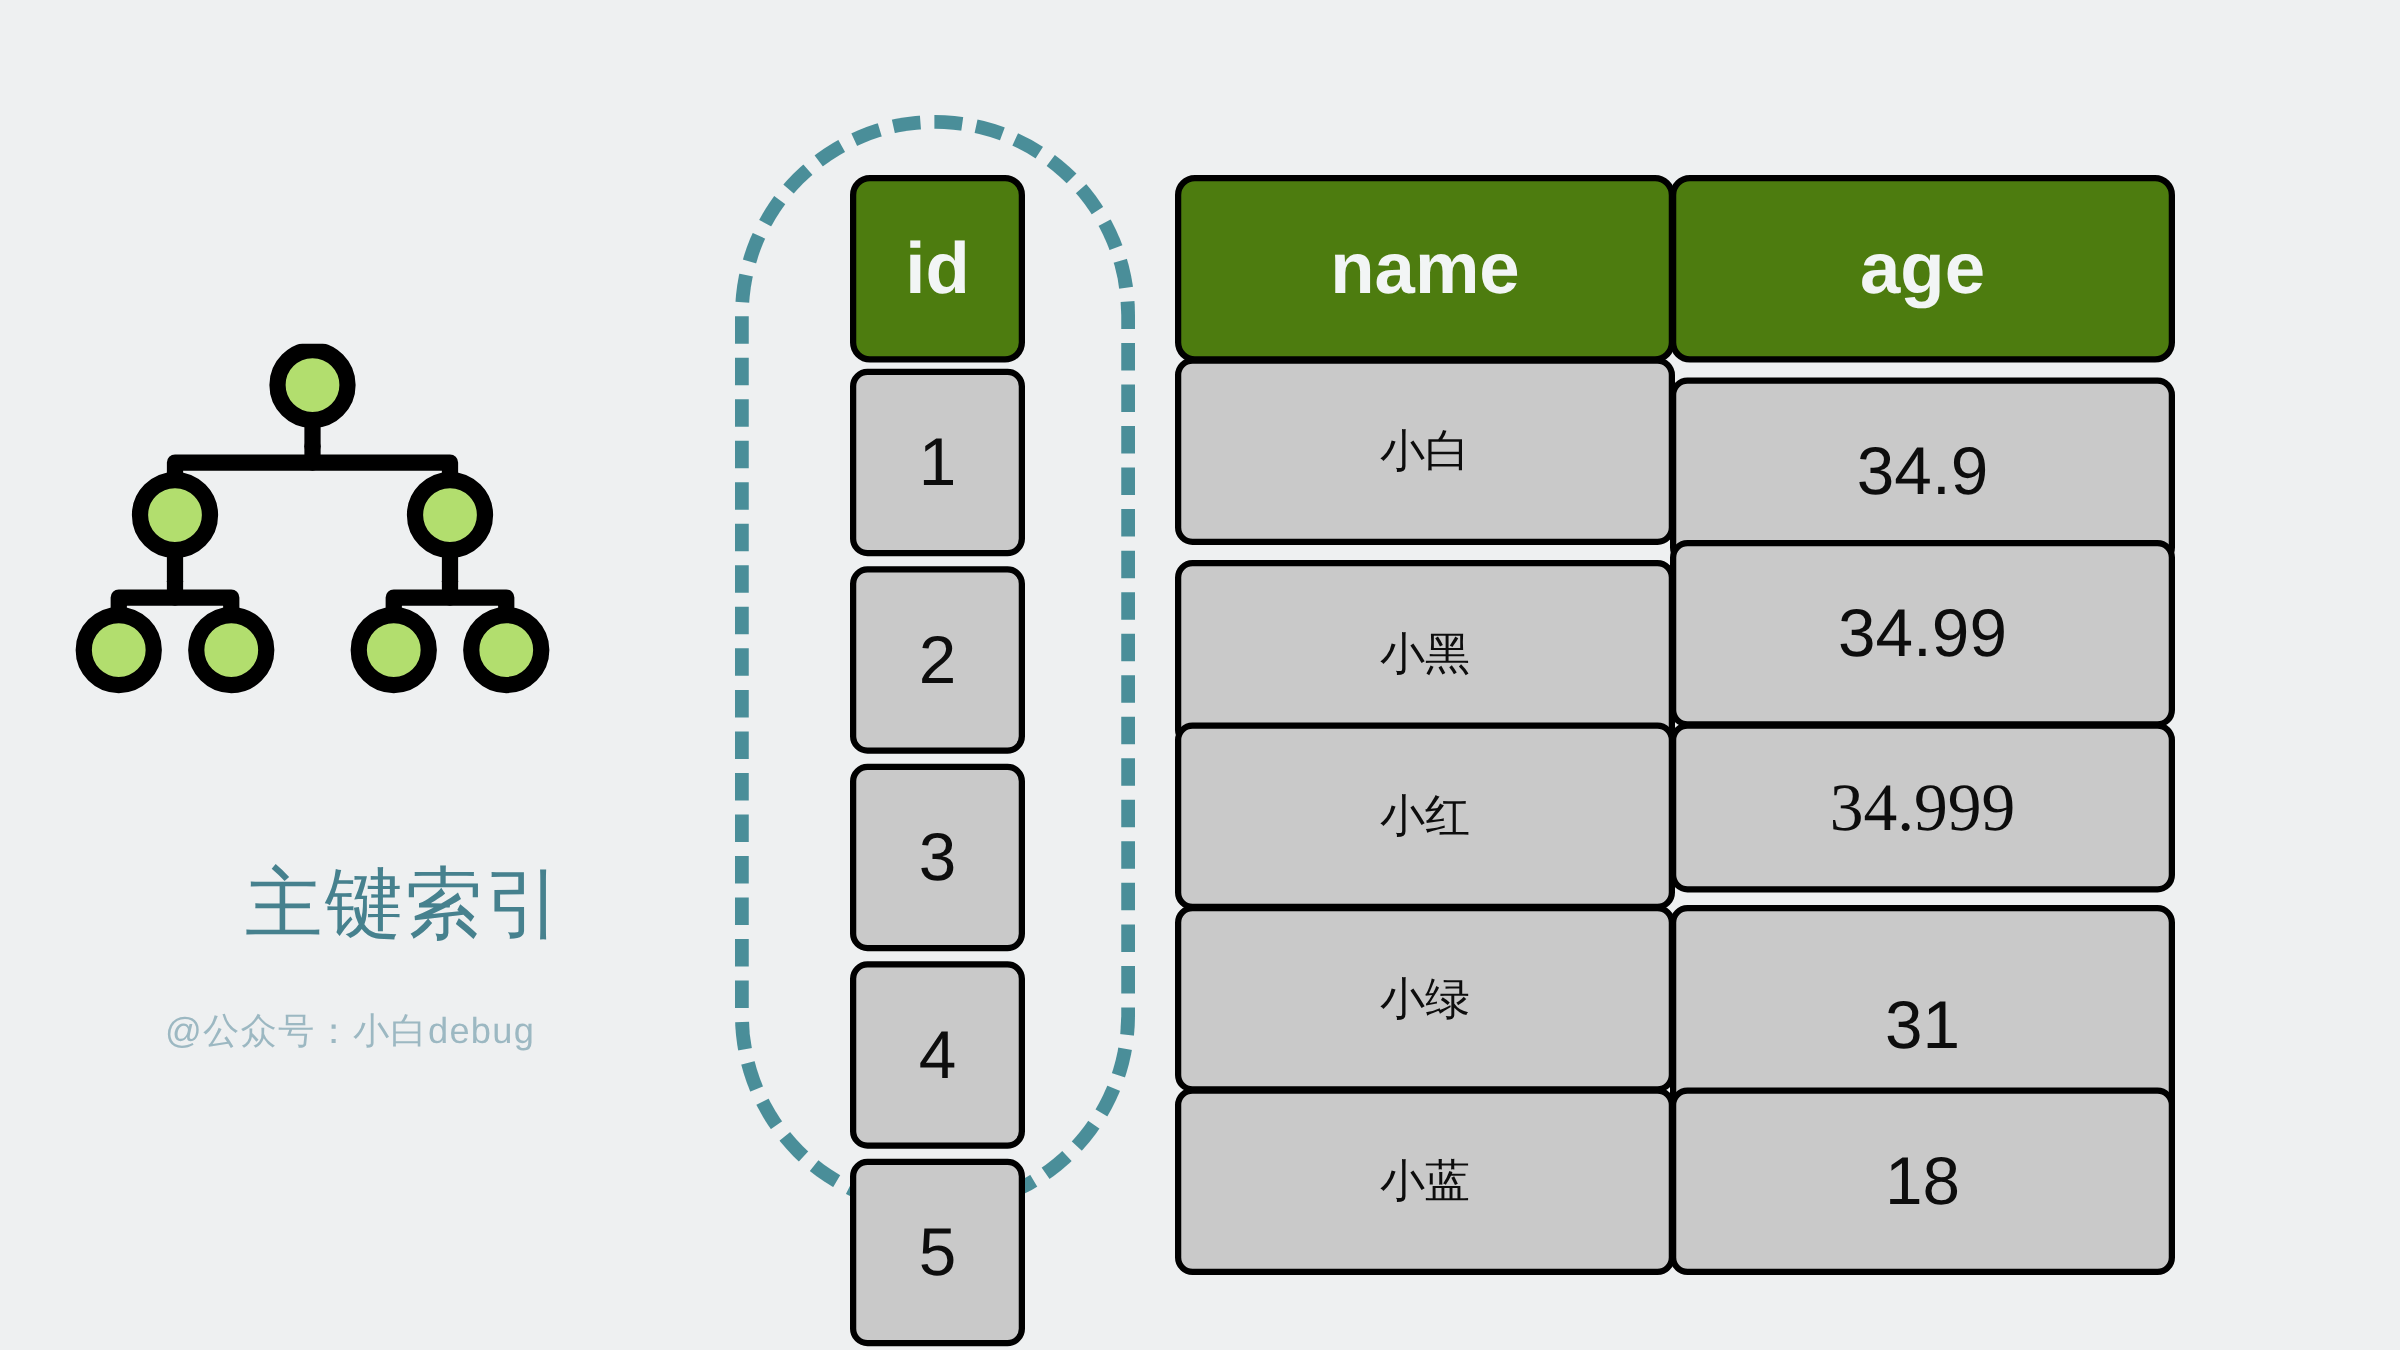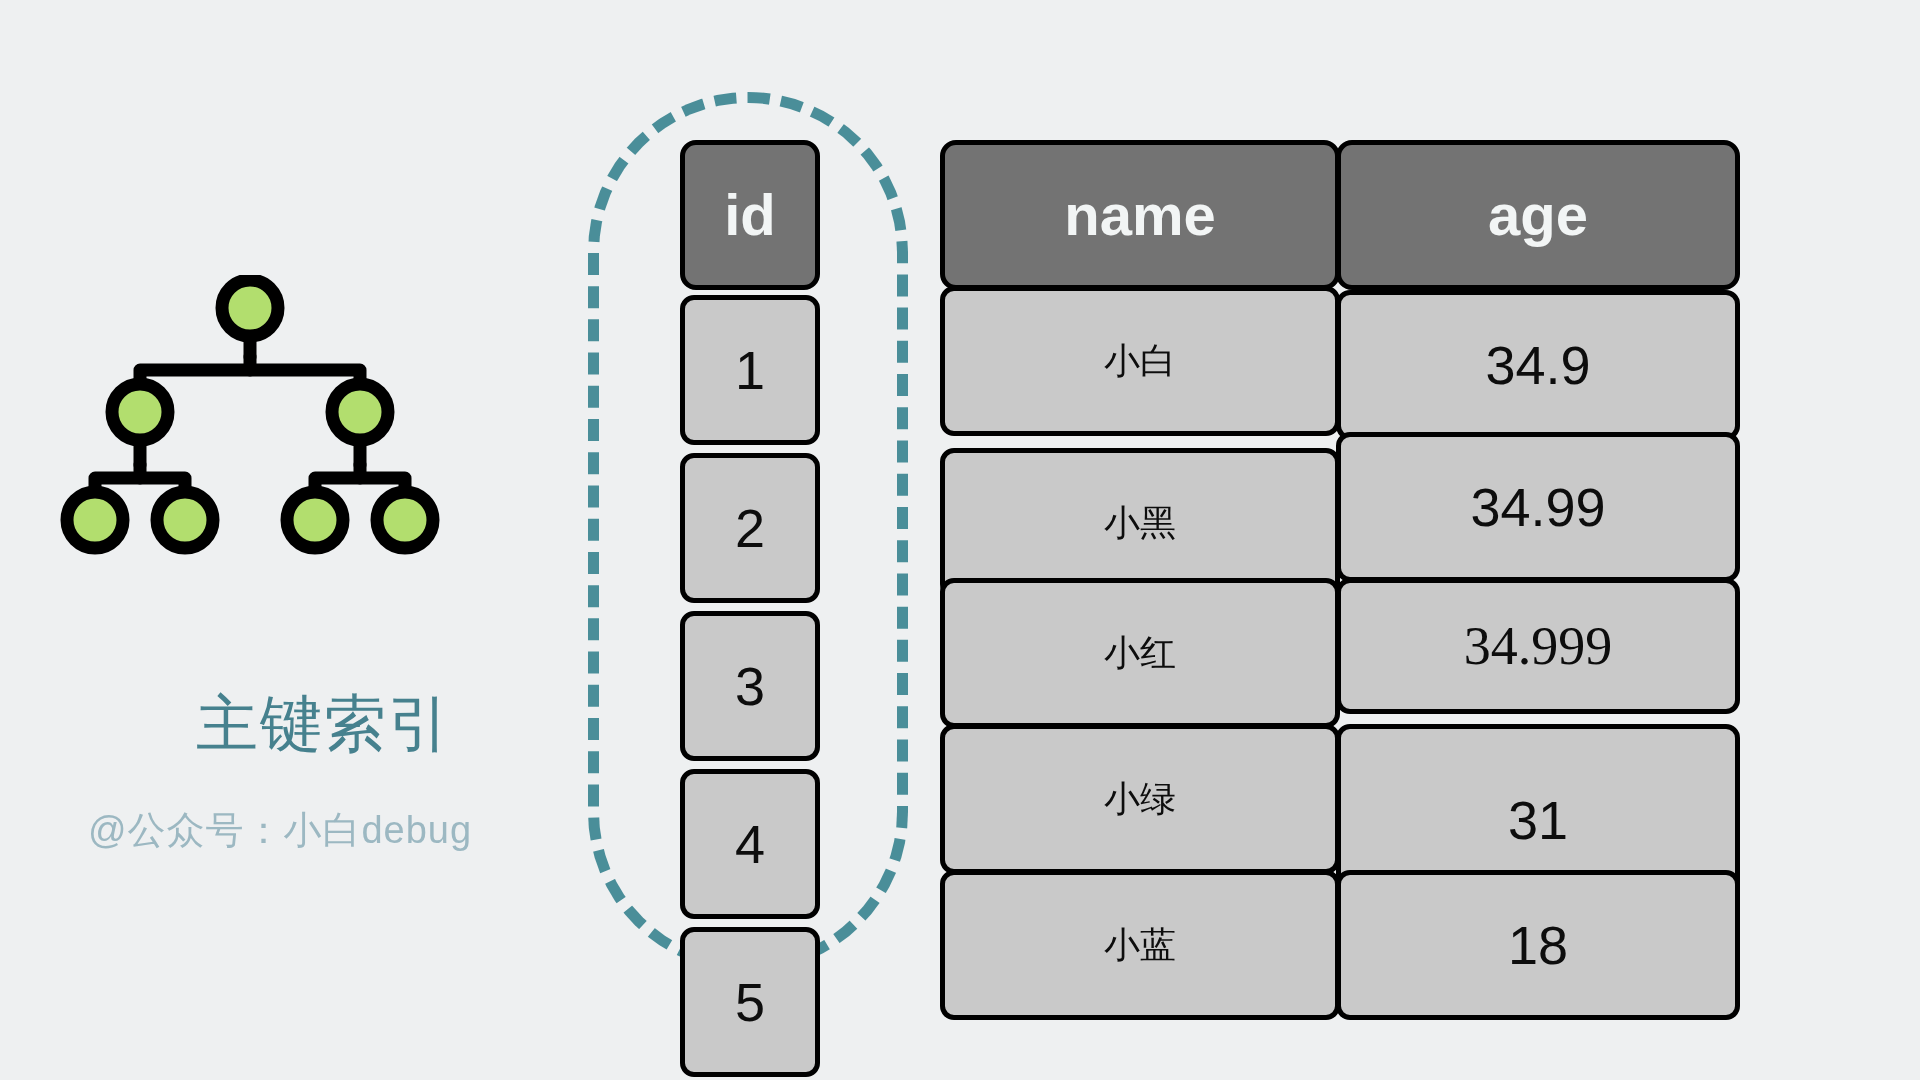--- a/index.html
+++ b/index.html
@@ -52,21 +52,21 @@
     white-space: nowrap;
     margin-left: 44px;
   }
 
   .watermark {
     position: absolute;
     left: 0;
     width: 560px;
     top: 805px;
     text-align: center;
-    font-size: 38px;
+    font-size: 29px;
     font-weight: 400;
     color: #9cb8c2;
     letter-spacing: 1px;
     white-space: nowrap;
   }
 
   
   .id-capsule {
     position: absolute;
     left: 588px;
@@ -87,21 +87,21 @@
     background: #c9c9c9;
     display: flex;
     align-items: center;
     justify-content: center;
     font-size: 54px;
     color: #0d0d0d;
     font-weight: 400;
     line-height: 1;
   }
   .cell.head {
-    background: #737373;
+    background: #4d7c0f;
     color: #f2f5f5;
     font-weight: bold;
     font-size: 58px;
     border-radius: 16px;
   }
   .cell.cjk {
     font-size: 36px;
   }
 
   
@@ -176,21 +176,21 @@
     <div class="cell" style="top:629px;height:150px;">4</div>
     <div class="cell" style="top:787px;height:150px;">5</div>
   </div>
 
   <div class="main-table">
 
     <div class="cell head age-cell" style="top:0px;height:150px;">age</div>
     <div class="cell head name-cell" style="top:0px;height:150px;">name</div>
 
     <div class="cell cjk name-cell" style="top:146px;height:150px;">小白</div>
-    <div class="cell age-cell" style="top:150px;height:150px;">34.9</div>
+    <div class="cell age-cell" style="top:162px;height:150px;">34.9</div>
 
     <div class="cell cjk name-cell" style="top:308px;height:150px;">小黑</div>
     <div class="cell age-cell" style="top:292px;height:150px;">34.99</div>
 
     <div class="cell cjk name-cell" style="top:438px;height:150px;">小红</div>
     <div class="cell age-cell" style="top:438px;height:136px;font-family:Liberation Serif, serif;">34.999</div>
 
     <div class="cell cjk name-cell" style="top:584px;height:150px;">小绿</div>
     <div class="cell age-cell" style="top:584px;height:192px;">31</div>
 

